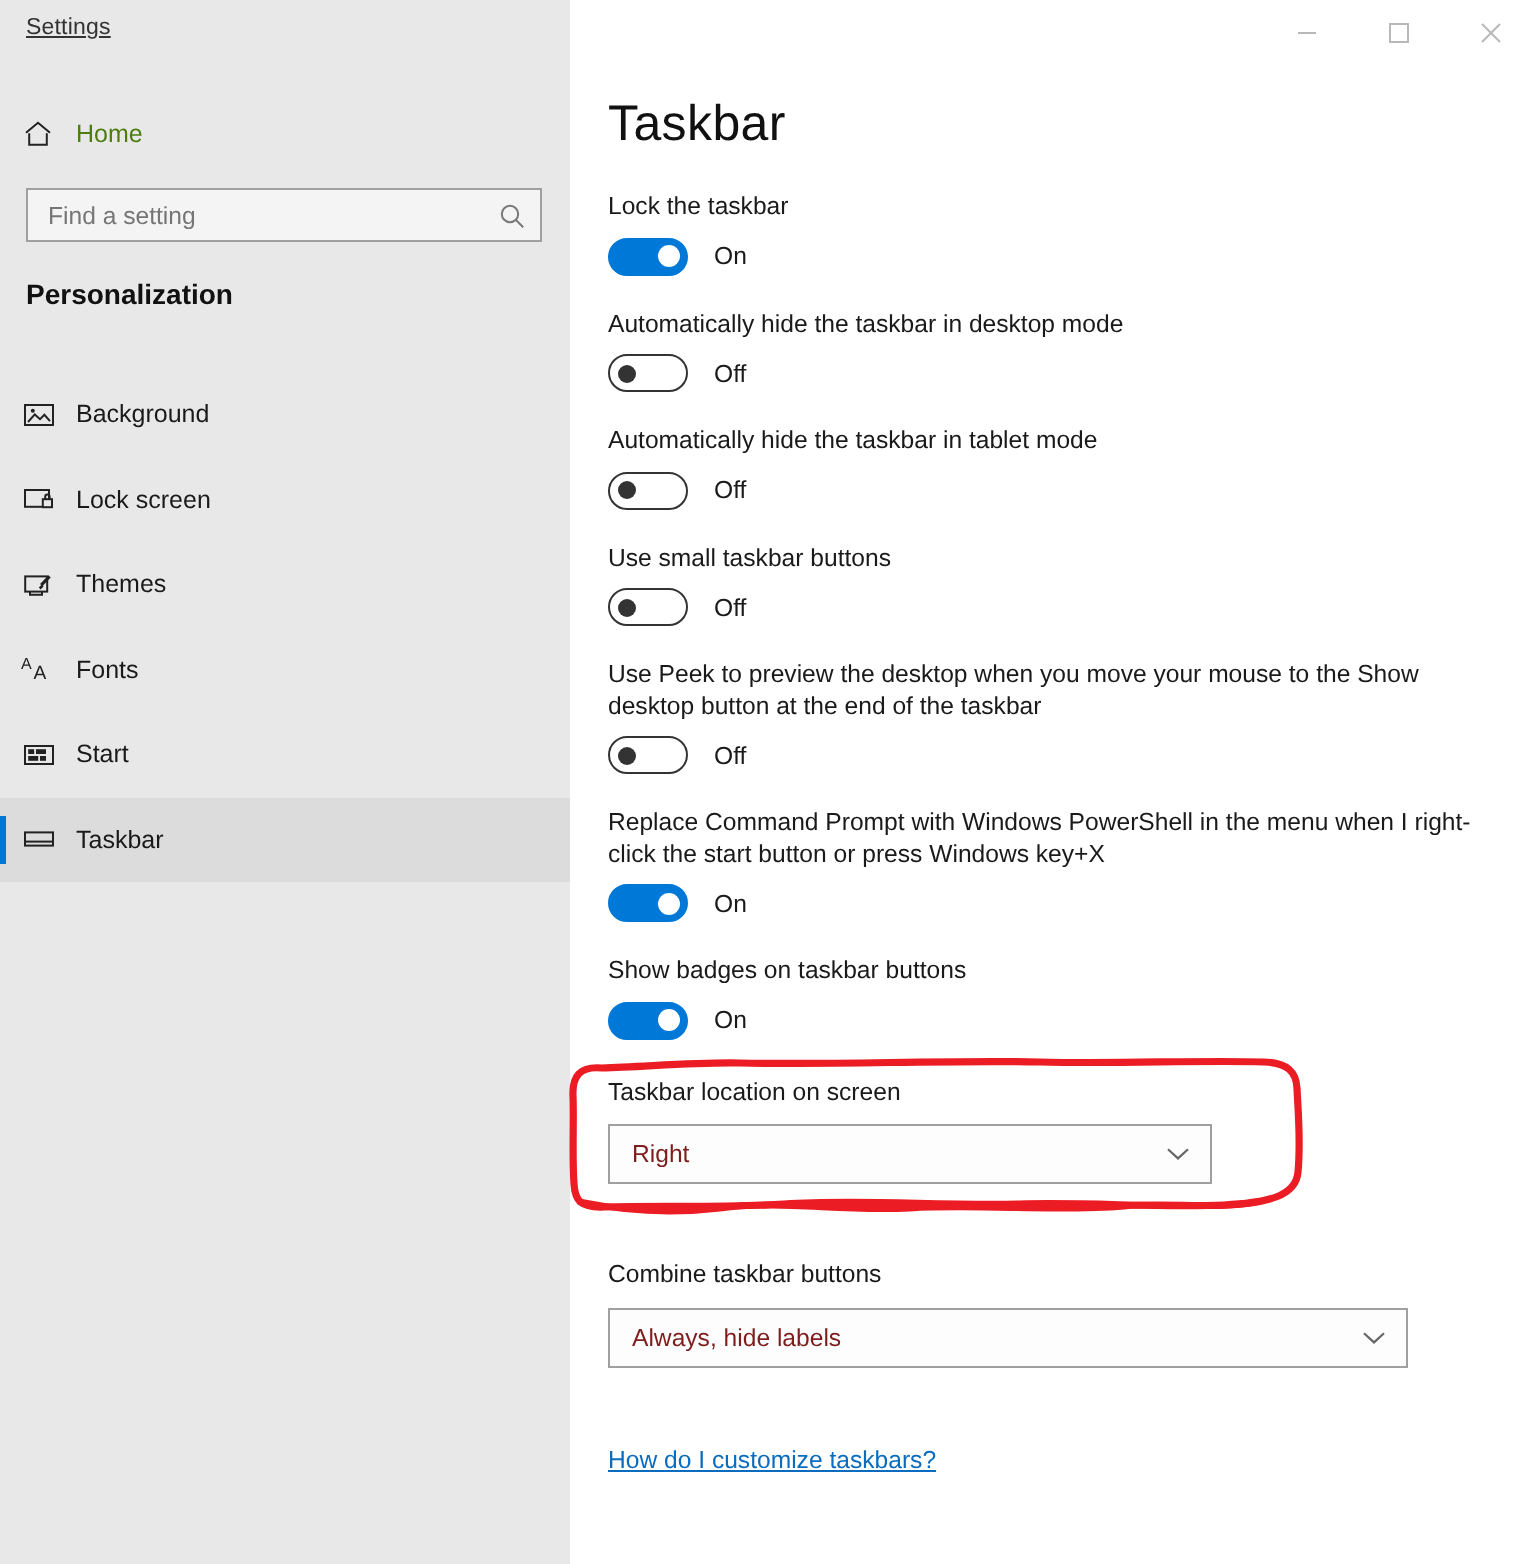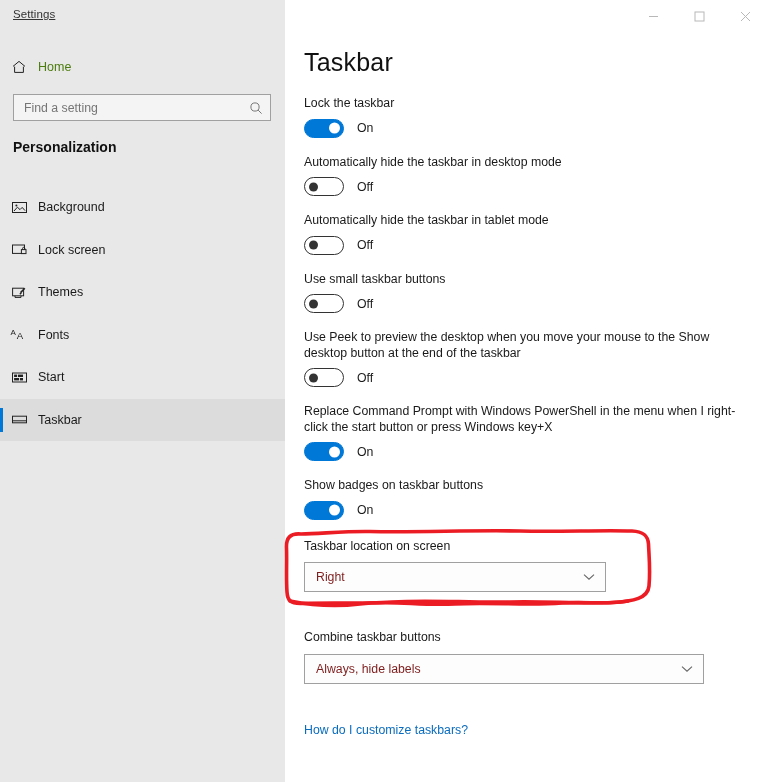--- a/index.html
+++ b/index.html
@@ -362,21 +362,21 @@
         <div class="combo" style="width:400px;">
           <div class="combo-val">Always, hide labels</div>
           <div class="combo-arrow">
             <svg width="12" height="8" viewBox="0 0 12 8">
               <path d="M1 1.6 L6 6.2 L11 1.6" fill="none" stroke="#666" stroke-width="1.1"></path>
             </svg>
           </div>
         </div>
       </div>
 
-      <a class="link" href="#" style="margin-top:37px;">How do I customize taskbars?</a>
+      <a class="link" href="#" style="margin-top:37px;text-decoration:underline;">How do I customize taskbars?</a>
 
       <div class="section-head" style="margin-top:43px;">Notification area</div>
 
     </div>
   </div>
 
   <svg class="annotation" viewBox="0 0 768 782">
     <path d="M301 534
              C 290 533, 286 538, 286.5 548
              C 287 560, 286 578, 287 592

